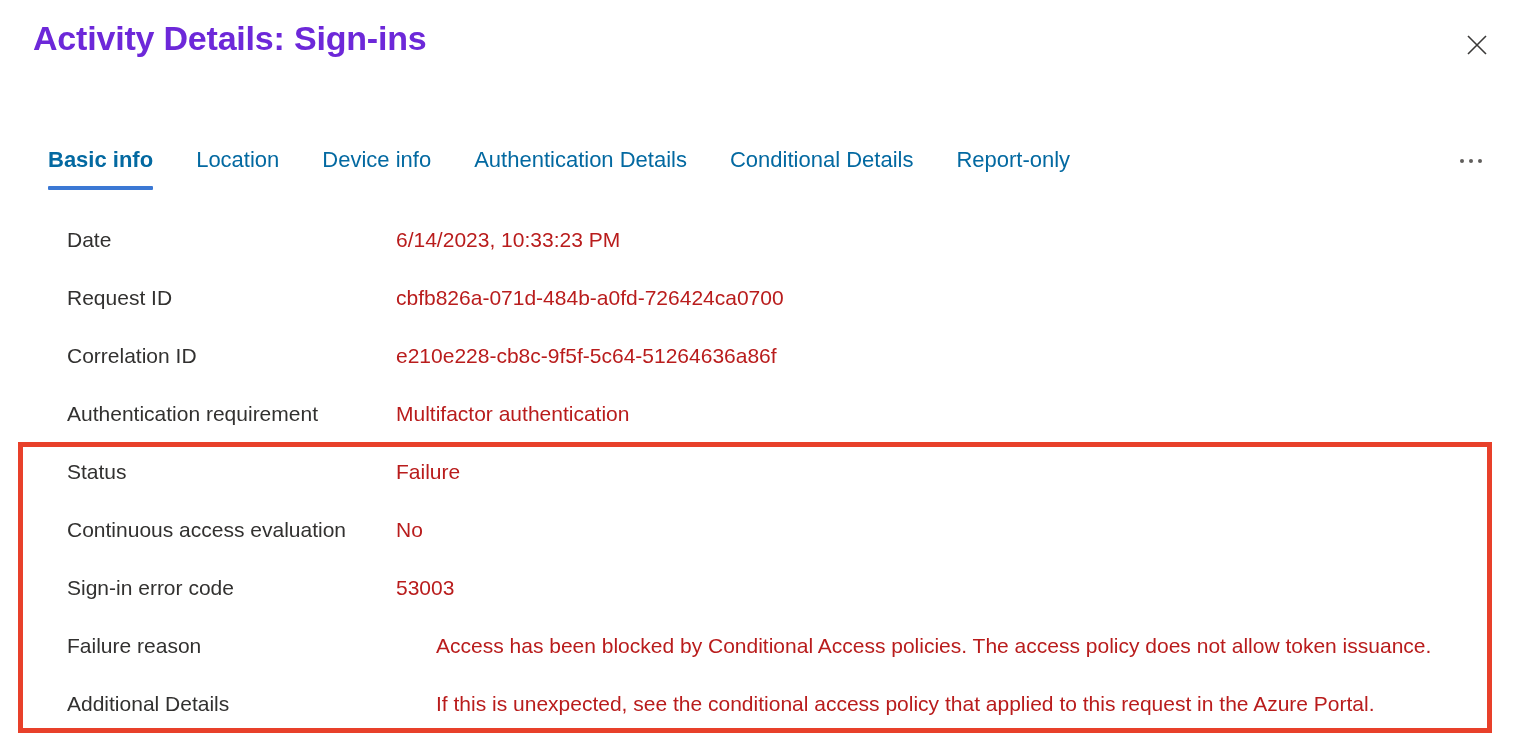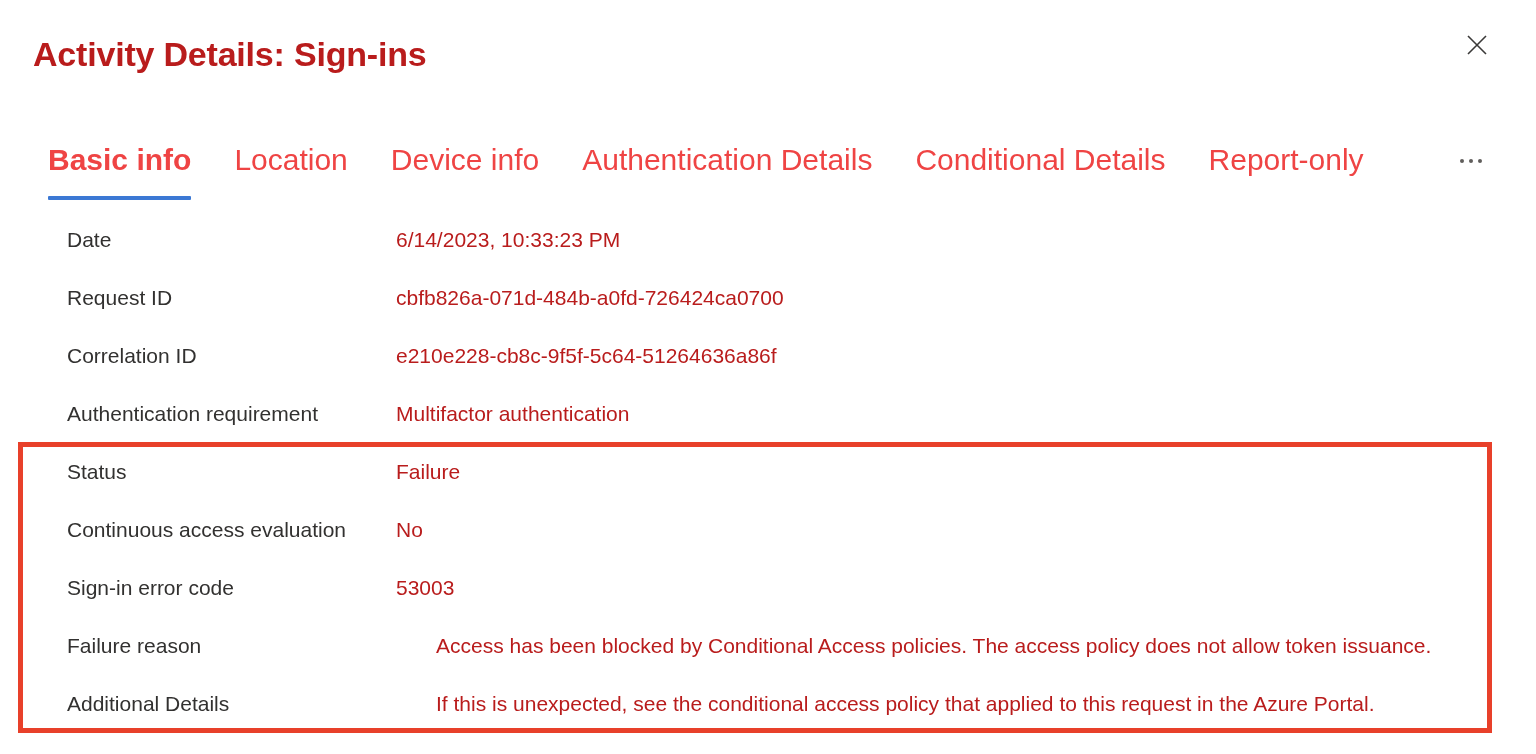--- a/index.html
+++ b/index.html
@@ -20,25 +20,25 @@
   .panel-header {
     position: absolute;
     left: 0;
     top: 0;
     width: 1536px;
     height: 110px;
   }
   .panel-title {
     position: absolute;
     left: 33px;
-    top: 35px;
+    top: 19px;
     font-size: 34px;
     font-weight: bold;
     letter-spacing: -0.2px;
-    color: #b91c1c;
+    color: #6d28d9;
     white-space: nowrap;
   }
   .close-button {
     position: absolute;
     right: 40px;
     top: 26px;
     width: 38px;
     height: 38px;
     display: flex;
     align-items: center;
@@ -61,26 +61,26 @@
   .tab-list {
     position: absolute;
     left: 48px;
     top: 0;
     display: flex;
     align-items: flex-start;
     gap: 0;
   }
   .tab {
     position: relative;
-    font-size: 30px;
+    font-size: 22px;
     line-height: 40px;
-    color: #ef4444;
+    color: #0369a1;
     white-space: nowrap;
     cursor: pointer;
-    padding: 0 0 20px 0;
+    padding: 0 0 10px 0;
     margin-right: 43px;
   }
   .tab:last-child { margin-right: 8px; }
   .tab.active {
     font-weight: bold;
   }
   .tab.active::after {
     content: "";
     position: absolute;
     left: 0;

